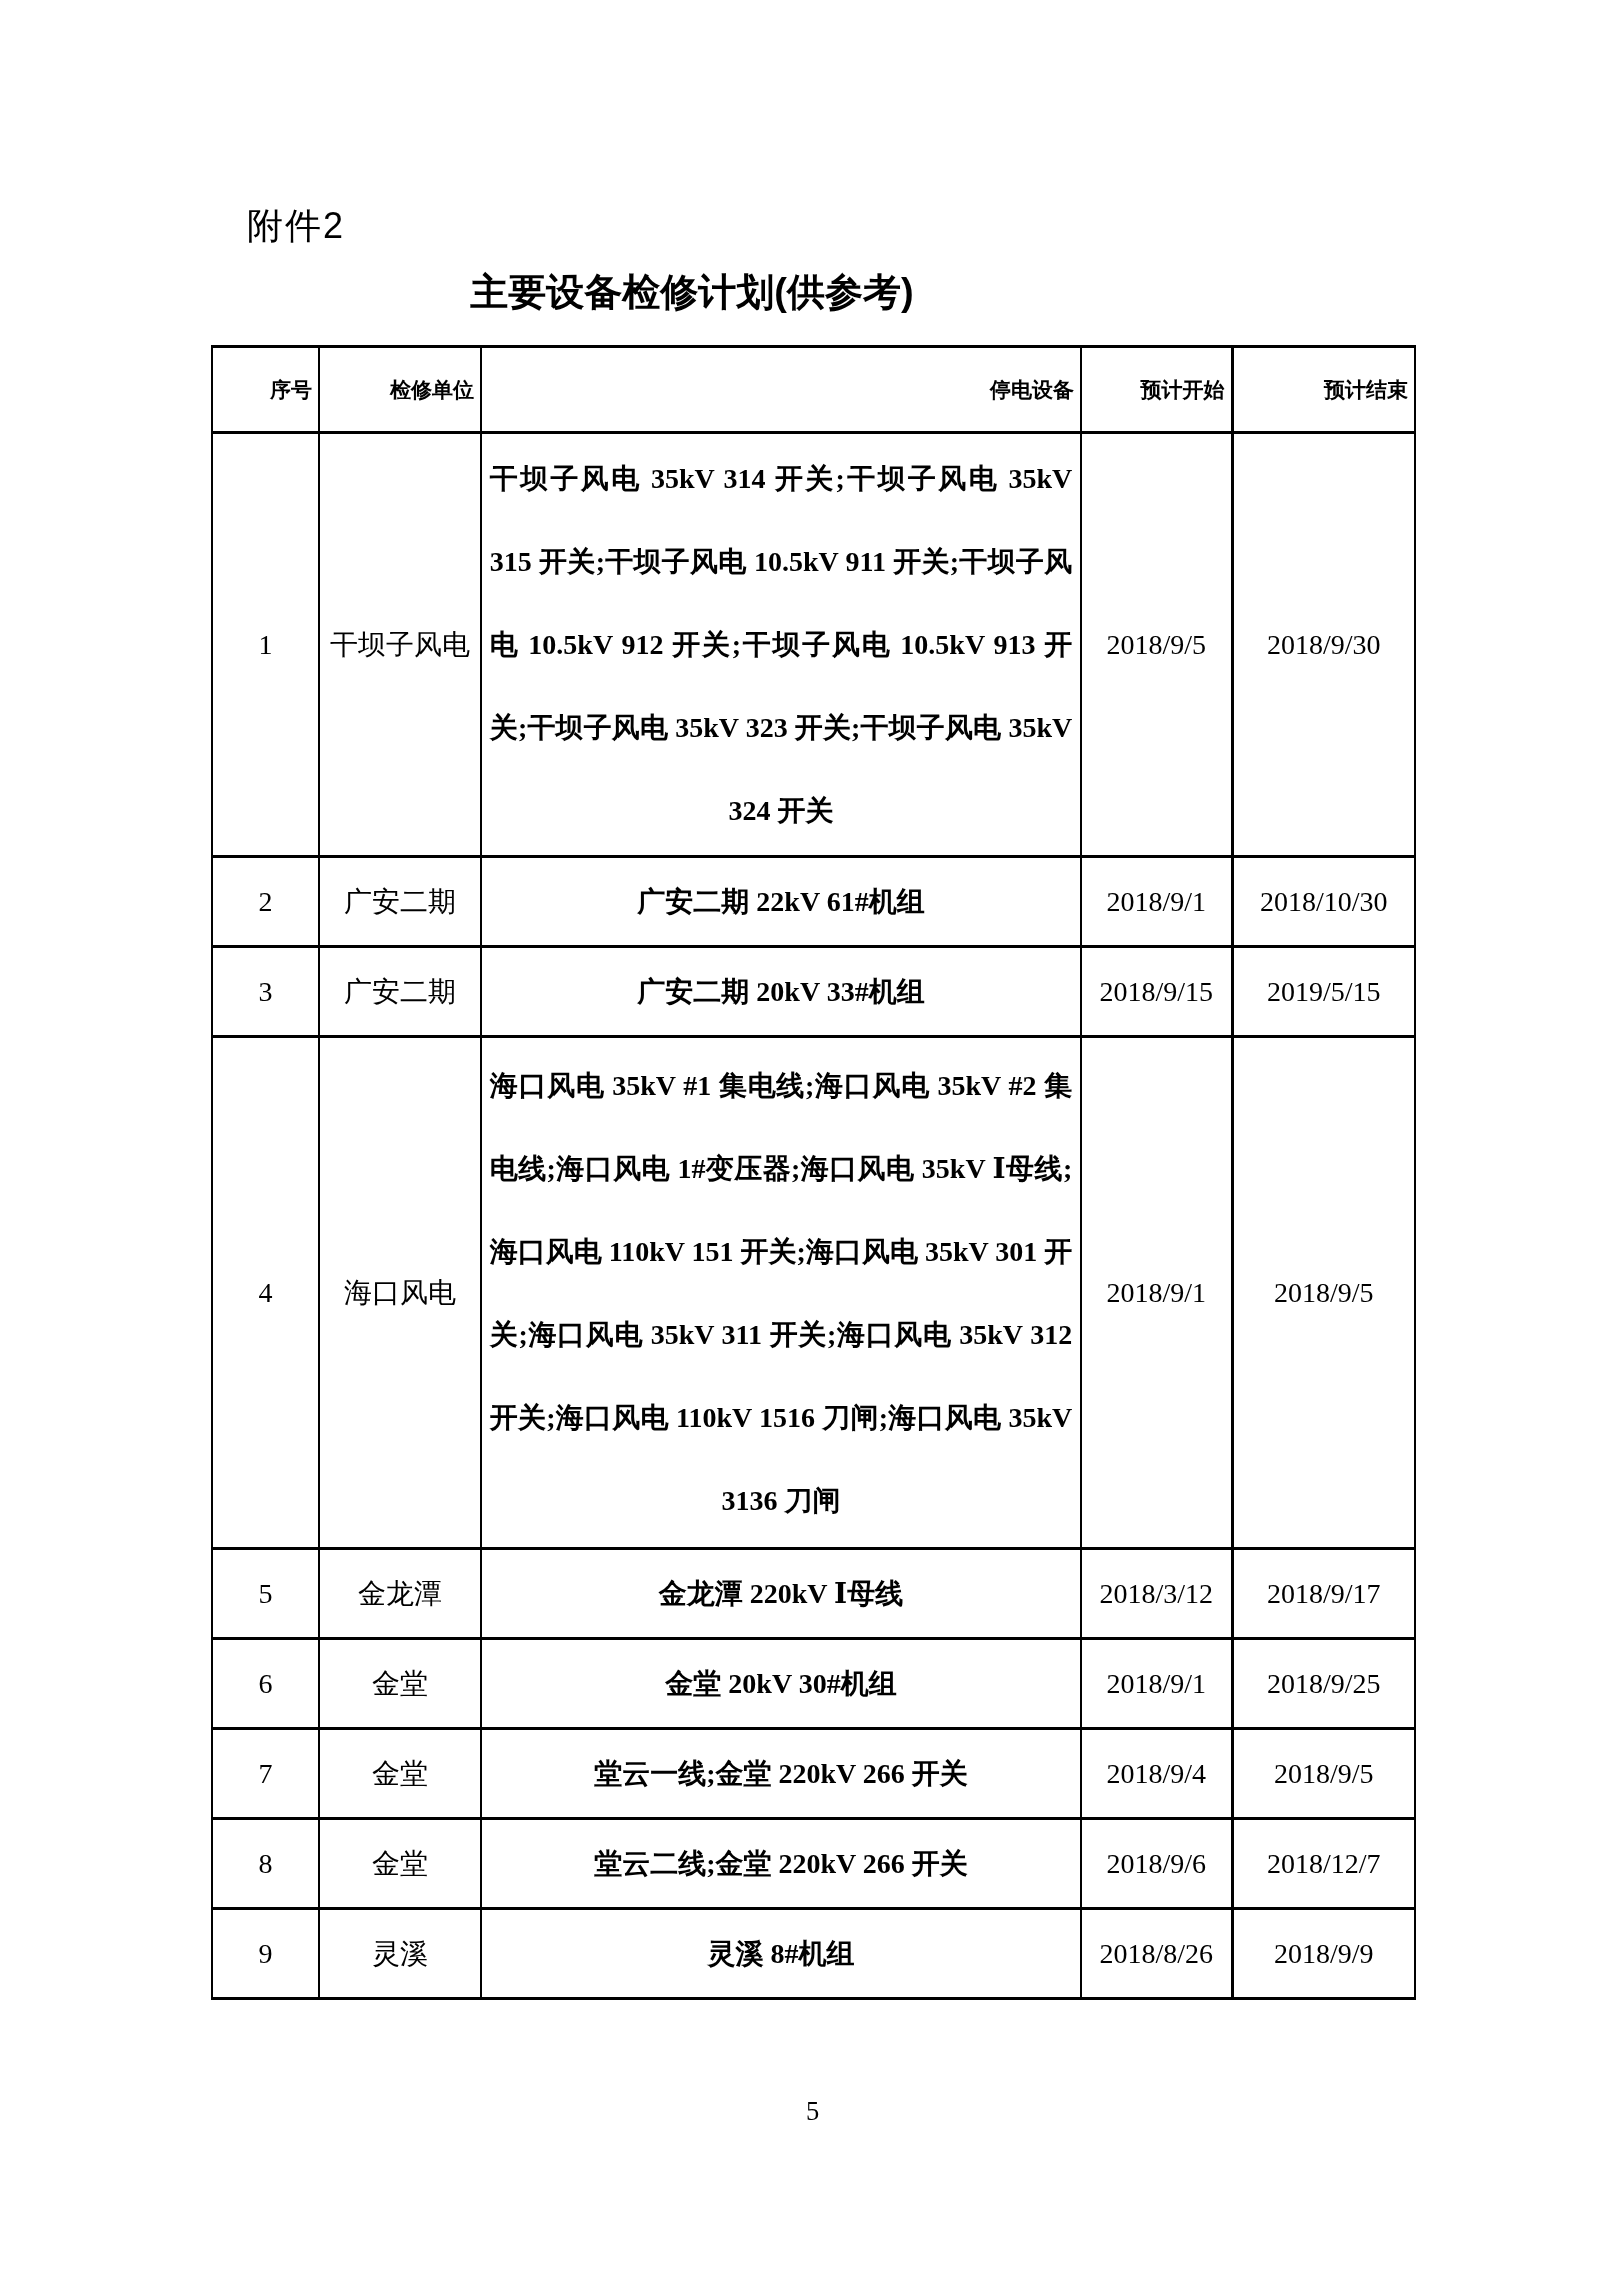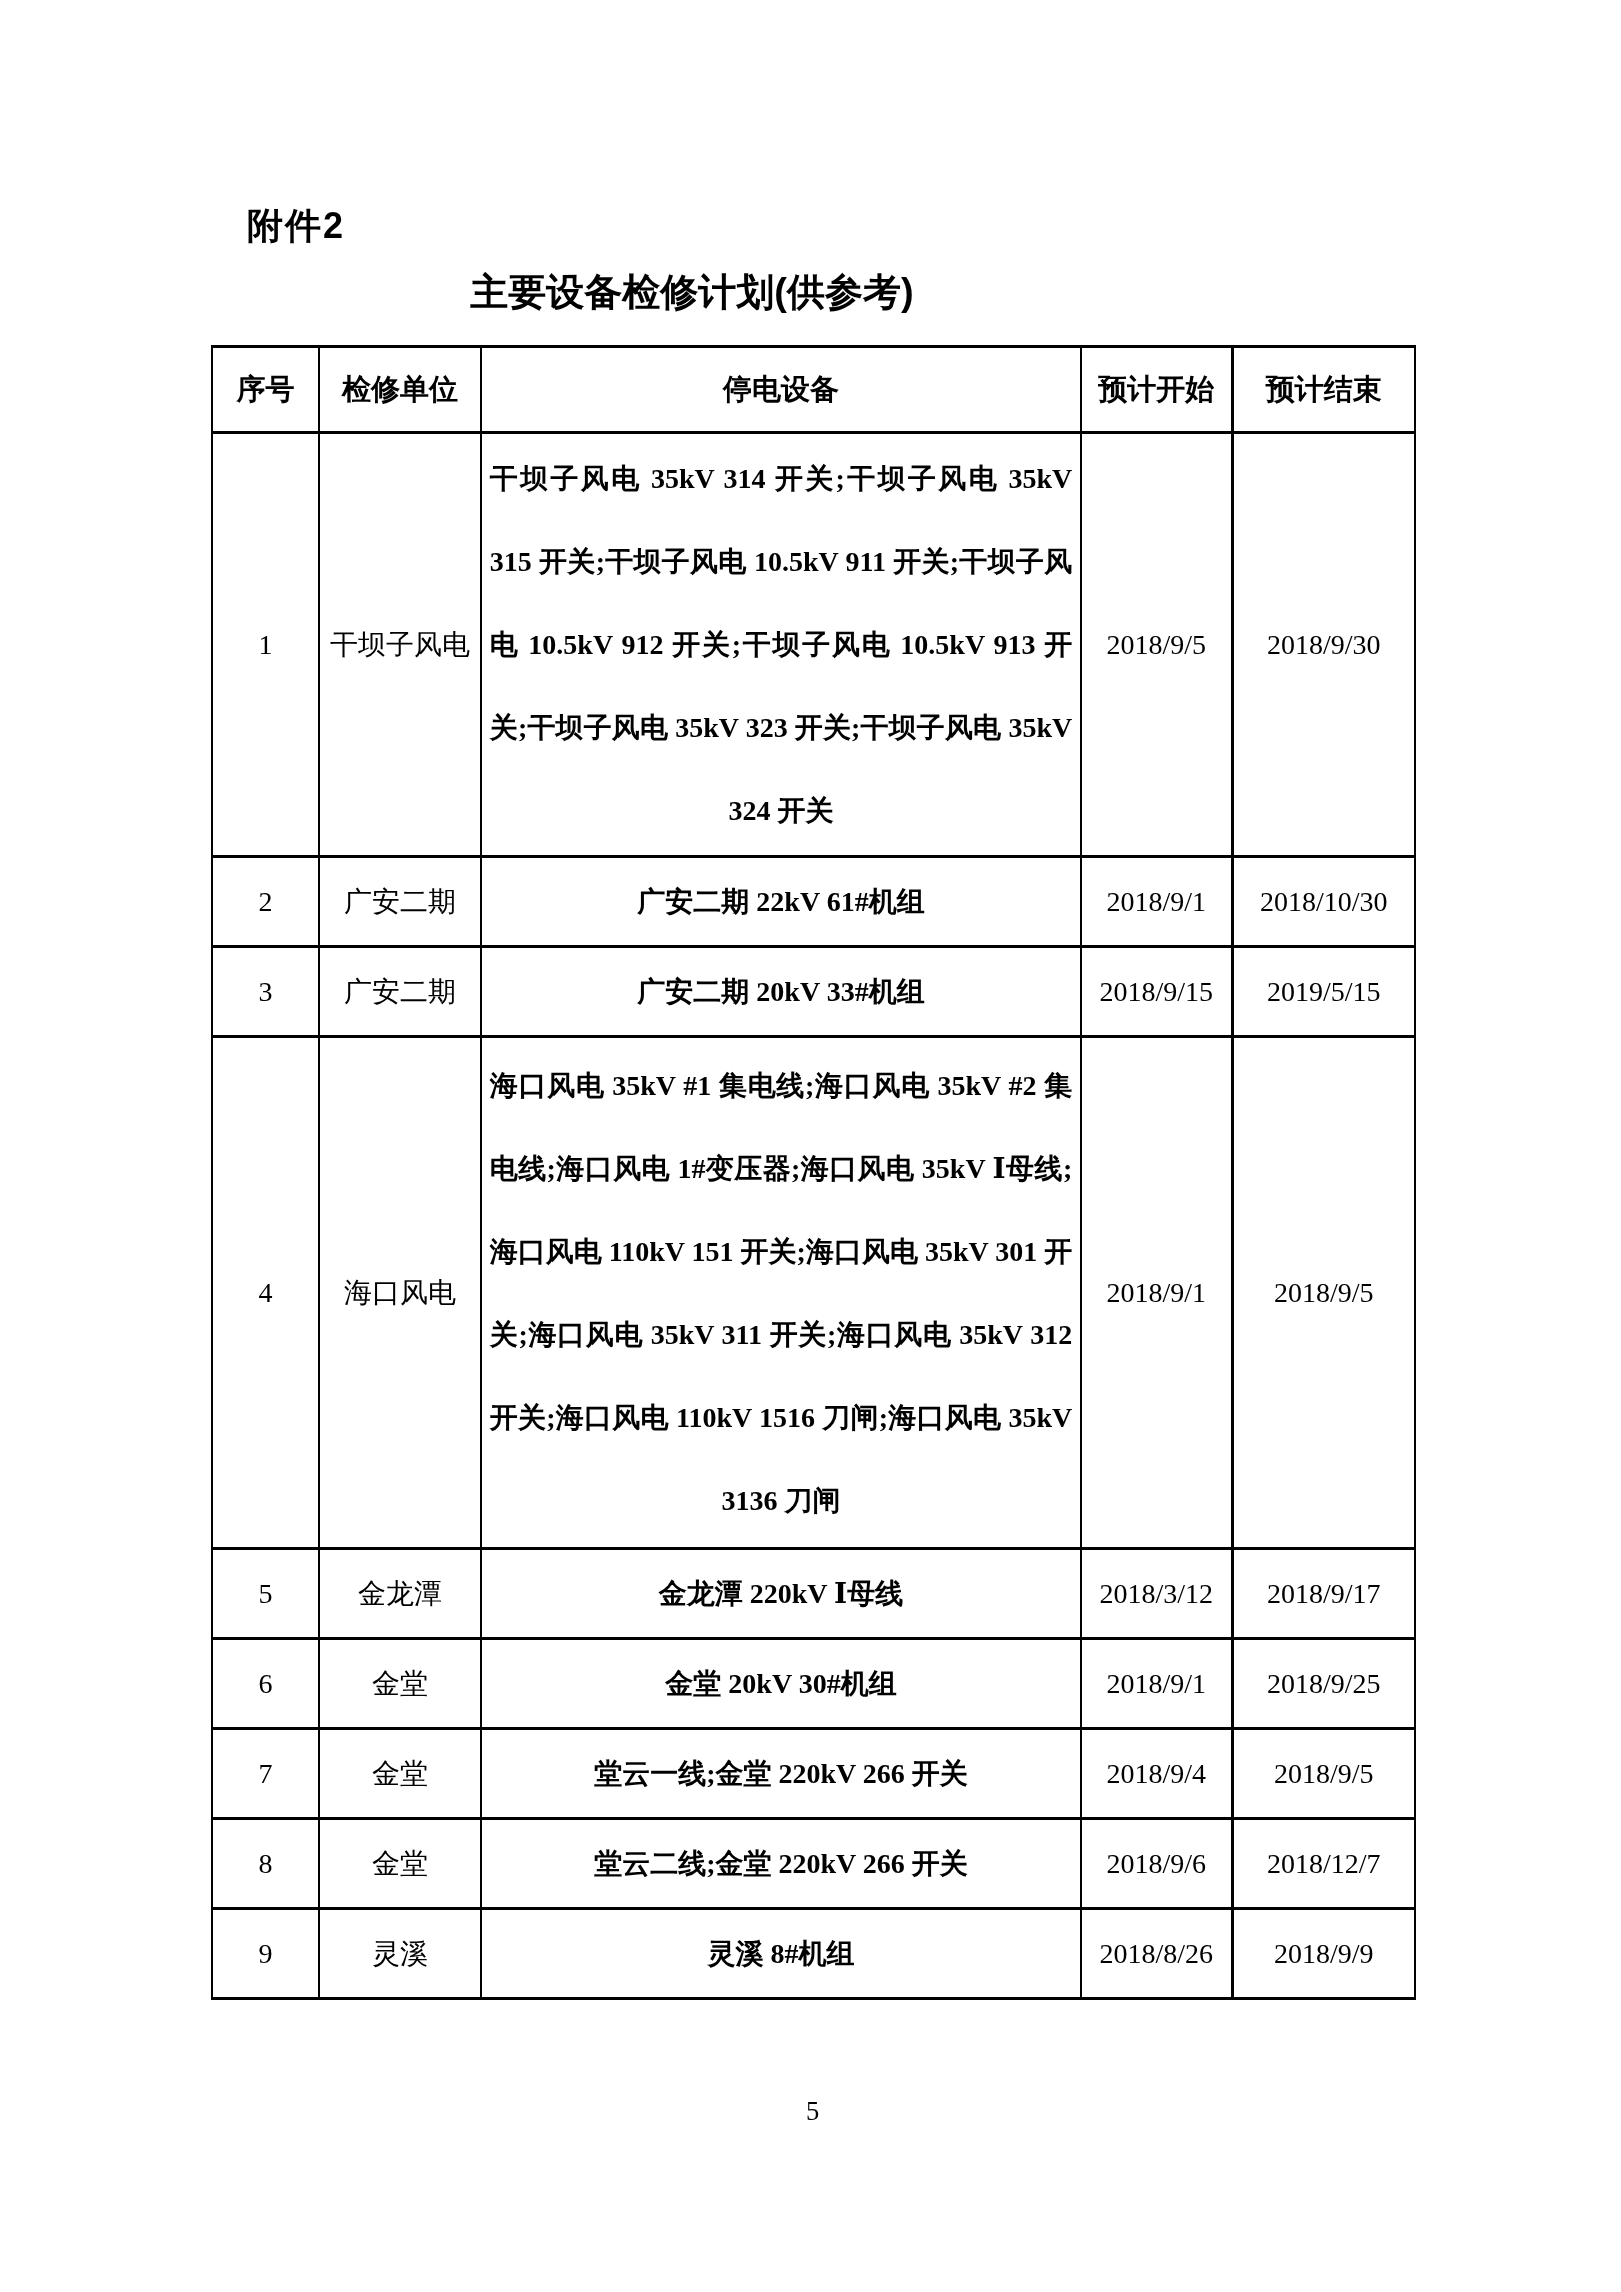--- a/index.html
+++ b/index.html
@@ -13,21 +13,21 @@
     position: relative;
     font-family: "Liberation Serif", "DejaVu Serif", serif;
     color: #000000;
     overflow: hidden;
   }
   .attachment-label {
     position: absolute;
     left: 247px;
     top: 202px;
     font-family: "Liberation Sans", "DejaVu Sans", sans-serif;
-    font-weight: bold;
+    font-weight: normal;
     font-size: 36px;
     letter-spacing: 2px;
   }
   .doc-title-wrap {
     position: absolute;
     left: 211px;
     top: 267px;
     width: 1203px;
     text-align: center;
     padding-right: 0;
@@ -56,21 +56,22 @@
     border-top: 3.9px solid #000;
     border-bottom: 3.9px solid #000;
     padding: 2px 5.9px;
     vertical-align: middle;
     text-align: center;
     overflow: hidden;
   }
   .plan-table th {
     font-family: Liberation Sans, sans-serif;
     font-weight: bold;
-    font-size: 29px;
+    font-size: 21px;
+    text-align: right;
   }
   
   .plan-table th.col-end, .plan-table td.col-end { border-left: 3.9px solid #000; margin-top: 37px; }
 
   .plan-table td.cell-equipment {
     text-align: justify;
     text-align-last: center;
     line-height: 83px;
     padding: 2px 7.8px;
     font-weight: bold;

